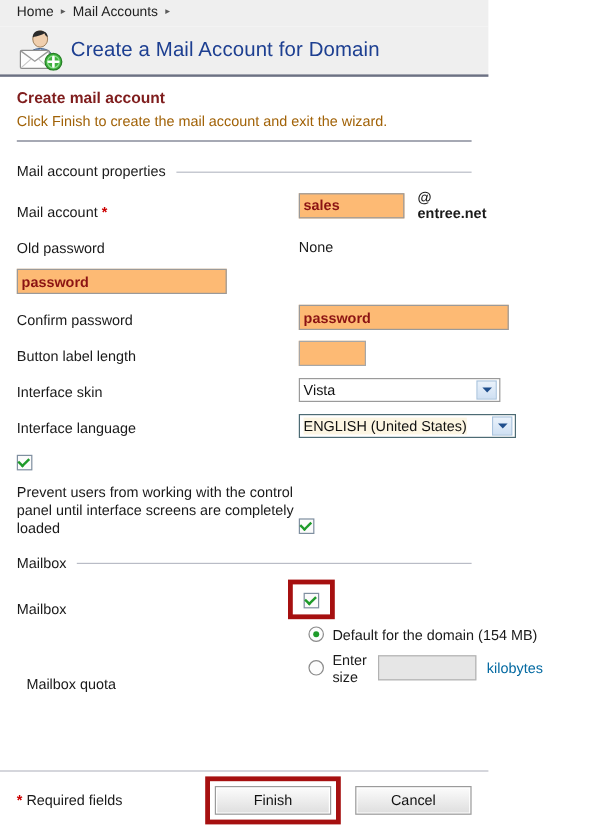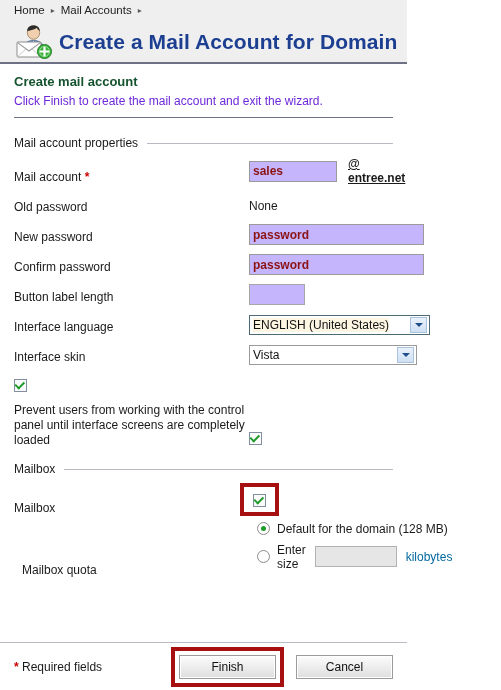--- a/index.html
+++ b/index.html
@@ -57,39 +57,39 @@
     border-bottom: 2px solid #6c7183;
   }
   .title-icon {
     width: 40px;
     height: 34px;
     flex: 0 0 40px;
     position: relative;
     margin-right: 6px;
   }
   .title-text {
-    font-size: 21px;
-    font-weight: bold;
+    font-size: 17px;
+    font-weight: normal;
     color: #1d3f91;
     letter-spacing: 0.1px;
   }
 
   
   .step {
     padding: 10px 14px 6px 14px;
   }
   .step-title {
-    color: #14532d;
+    color: #7f1d1d;
     font-size: 13px;
     font-weight: bold;
     margin-bottom: 5px;
   }
   .step-desc {
     font-size: 12px;
-    color: #6d28d9;
+    color: #a16207;
   }
   .hr-dark {
     border-top: 1px solid #6c7183;
     margin: 9px 0 0 0;
     height: 0;
   }
 
   
   .form {
     padding: 0 14px;
@@ -139,42 +139,41 @@
     padding-top: 2px;
   }
 
   
   input.txt {
     font-family: "Liberation Sans", sans-serif;
     font-size: 12px;
     font-weight: bold;
     color: #8b1313;
     border: 1px solid #9a9a9a;
-    background: #c4b5fd;
+    background: #fdba74;
     height: 17px;
     padding: 1px 3px;
     box-sizing: content-box;
     outline: none;
   }
   input.acct { width: 80px; }
   input.pwd  { width: 167px; }
   input.tiny { width: 48px; border-color: #a7a7a7; }
   input.disabled-txt {
     width: 74px;
     background: #e6e6e6;
     border: 1px solid #b2b2b2;
     color: #555;
     font-weight: normal;
   }
   .at-domain {
     font-size: 12px;
     font-weight: bold;
     color: #1a1a1a;
     margin-left: 11px;
-    text-decoration: underline;
   }
 
   
   .sel {
     position: relative;
     display: inline-flex;
     align-items: center;
     height: 18px;
     background: #ffffff;
     border: 1px solid #9a9a9a;
@@ -368,56 +367,55 @@
     </div>
 
     <div class="row">
       <div class="lbl">Old password</div>
       <div class="fld">
         <span class="static-val">None</span>
       </div>
     </div>
 
     <div class="row">
-      <div class="lbl">New password</div>
       <div class="fld">
         <input class="txt pwd" type="text" value="password" style="">
       </div>
     </div>
 
     <div class="row">
       <div class="lbl">Confirm password</div>
       <div class="fld">
         <input class="txt pwd" type="text" value="password" style="">
       </div>
     </div>
 
 
     <div class="row">
       <div class="lbl">Button label length</div>
       <div class="fld">
         <input class="txt tiny" type="text" value="" style="">
+      </div>
+    </div>
+
+    <div class="row">
+      <div class="lbl">Interface skin</div>
+      <div class="fld">
+        <div class="sel sel-skin">
+          <span class="sel-val">Vista</span>
+          <span class="arrow"></span>
+        </div>
       </div>
     </div>
 
     <div class="row">
       <div class="lbl">Interface language</div>
       <div class="fld">
         <div class="sel sel-lang focused">
           <span class="sel-val">ENGLISH (United States)</span>
-          <span class="arrow"></span>
-        </div>
-      </div>
-    </div>
-
-    <div class="row">
-      <div class="lbl">Interface skin</div>
-      <div class="fld">
-        <div class="sel sel-skin">
-          <span class="sel-val">Vista</span>
           <span class="arrow"></span>
         </div>
       </div>
     </div>
 
     <div class="row">
       <div class="fld">
         <span class="cb"></span>
       </div>
     </div>
@@ -441,21 +439,21 @@
           <span class="cb"></span>
         </span>
       </div>
     </div>
 
     <div class="row" style="margin-top:6px;margin-left:8px;">
       <div class="lbl">Mailbox quota</div>
       <div class="fld" style="display:block;">
         <div class="rad-row">
           <span class="rad on"></span>
-          <span class="rad-lbl">Default for the domain (128 MB)</span>
+          <span class="rad-lbl">Default for the domain (154 MB)</span>
         </div>
         <div class="rad-row">
           <span class="rad"></span>
           <span class="rad-lbl">Enter size</span>
           <input class="txt disabled-txt" type="text" style="margin-left: 9px;" value="">
           <span class="kb">kilobytes</span>
         </div>
       </div>
     </div>
 

